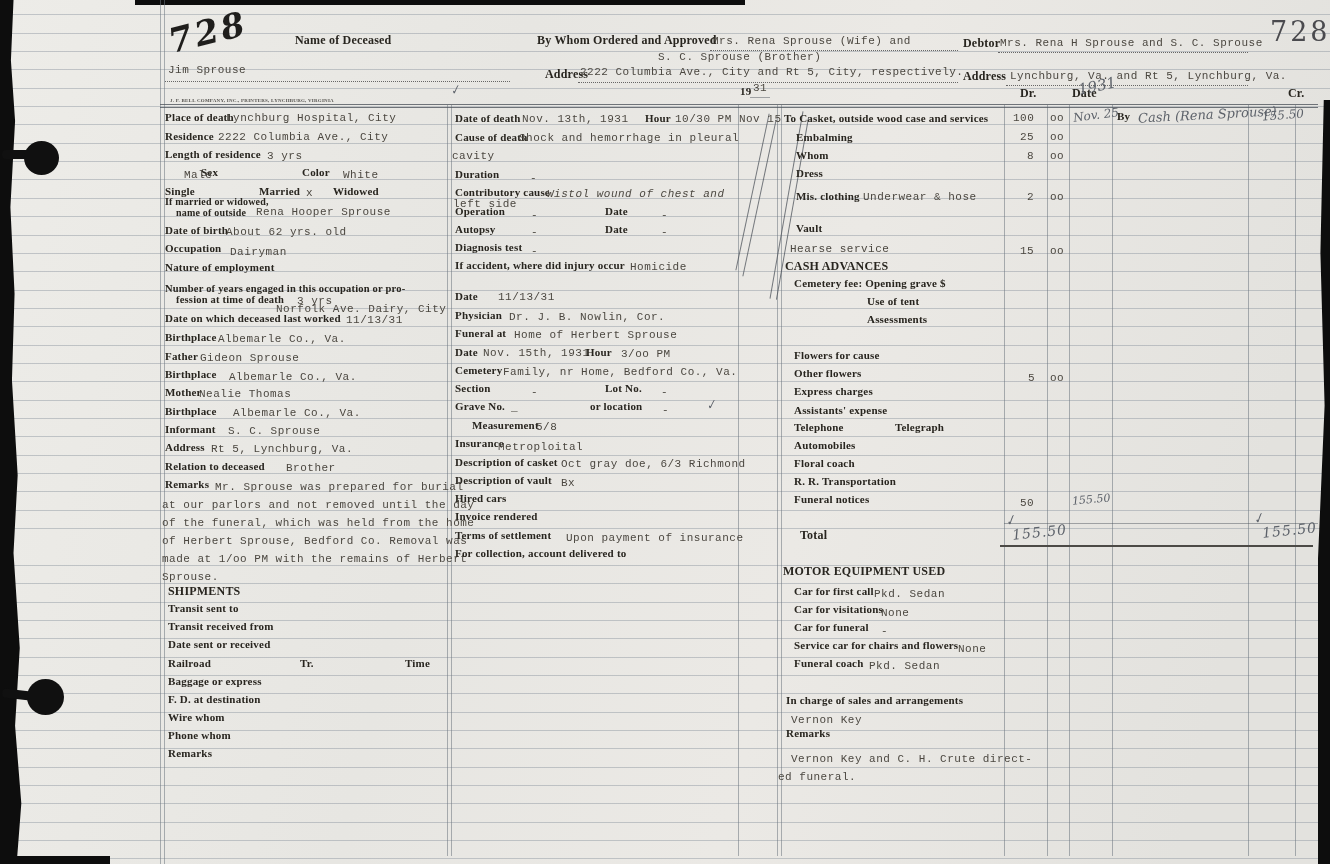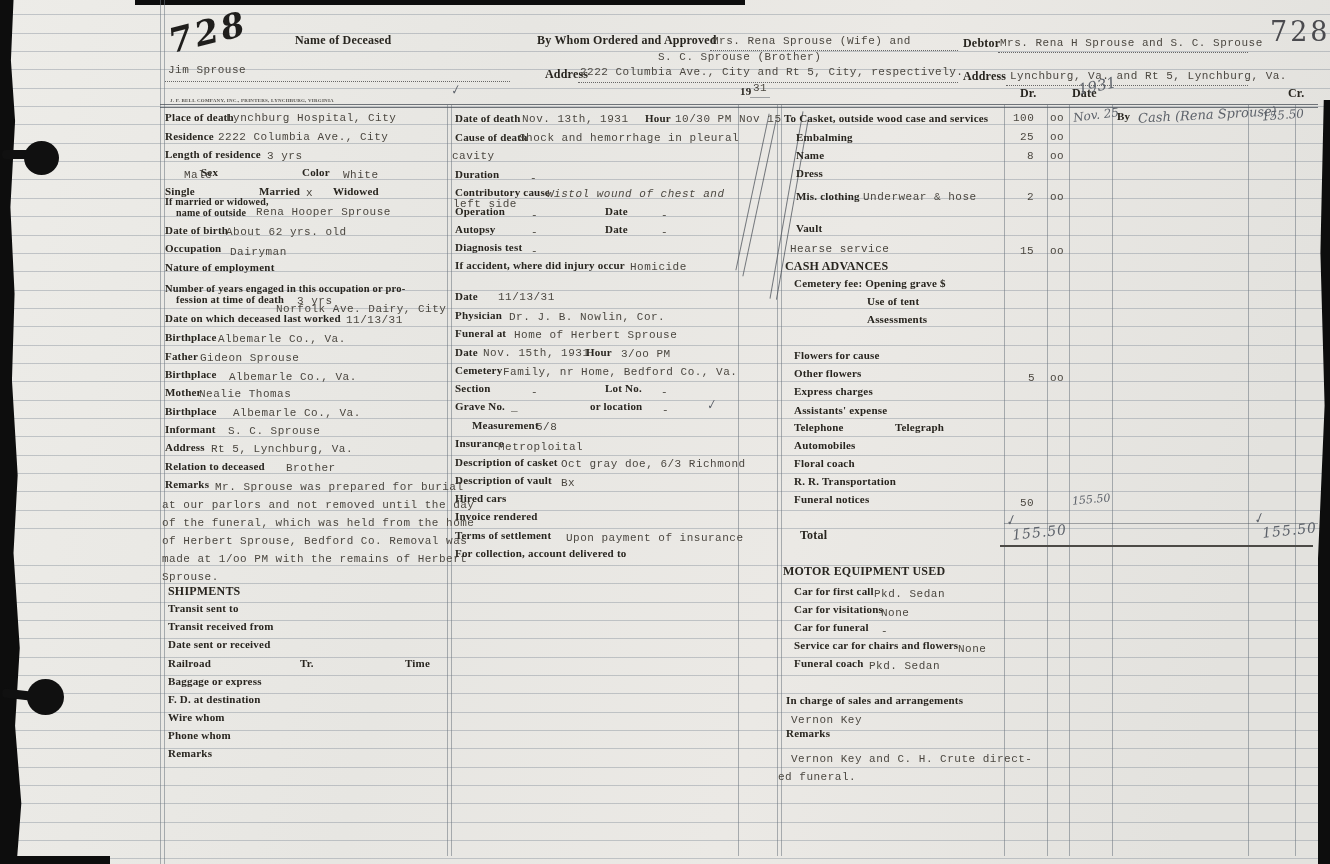--- a/index.html
+++ b/index.html
@@ -218,21 +218,21 @@
   <div class="t lbl" style="left:455px;top:529px;">Terms of settlement</div>
   <div class="t typed" style="left:566px;top:532px;">Upon payment of insurance</div>
   <div class="t lbl" style="left:455px;top:547px;">For collection, account delivered to</div>
 
   <div class="t lbl" style="left:784px;top:112px;">To Casket, outside wood case and services</div>
   <div class="t typed" style="left:1013px;top:112px;">100</div>
   <div class="t typed" style="left:1050px;top:112px;">oo</div>
   <div class="t lbl" style="left:796px;top:131px;">Embalming</div>
   <div class="t typed" style="left:1020px;top:131px;">25</div>
   <div class="t typed" style="left:1050px;top:131px;">oo</div>
-  <div class="t lbl" style="left:796px;top:149px;">Name</div>
+  <div class="t lbl" style="left:796px;top:149px;">Whom</div>
   <div class="t typed" style="left:1027px;top:150px;">8</div>
   <div class="t typed" style="left:1050px;top:150px;">oo</div>
   <div class="t lbl" style="left:796px;top:167px;">Dress</div>
   <div class="t lbl" style="left:796px;top:190px;text-align:right;">Mis. clothing</div>
   <div class="t typed" style="left:863px;top:191px;">Underwear &amp; hose</div>
   <div class="t typed" style="left:1027px;top:191px;">2</div>
   <div class="t typed" style="left:1050px;top:191px;">oo</div>
   <div class="t lbl" style="left:796px;top:222px;">Vault</div>
   <div class="t typed" style="left:790px;top:243px;">Hearse service</div>
   <div class="t typed" style="left:1020px;top:245px;">15</div>

